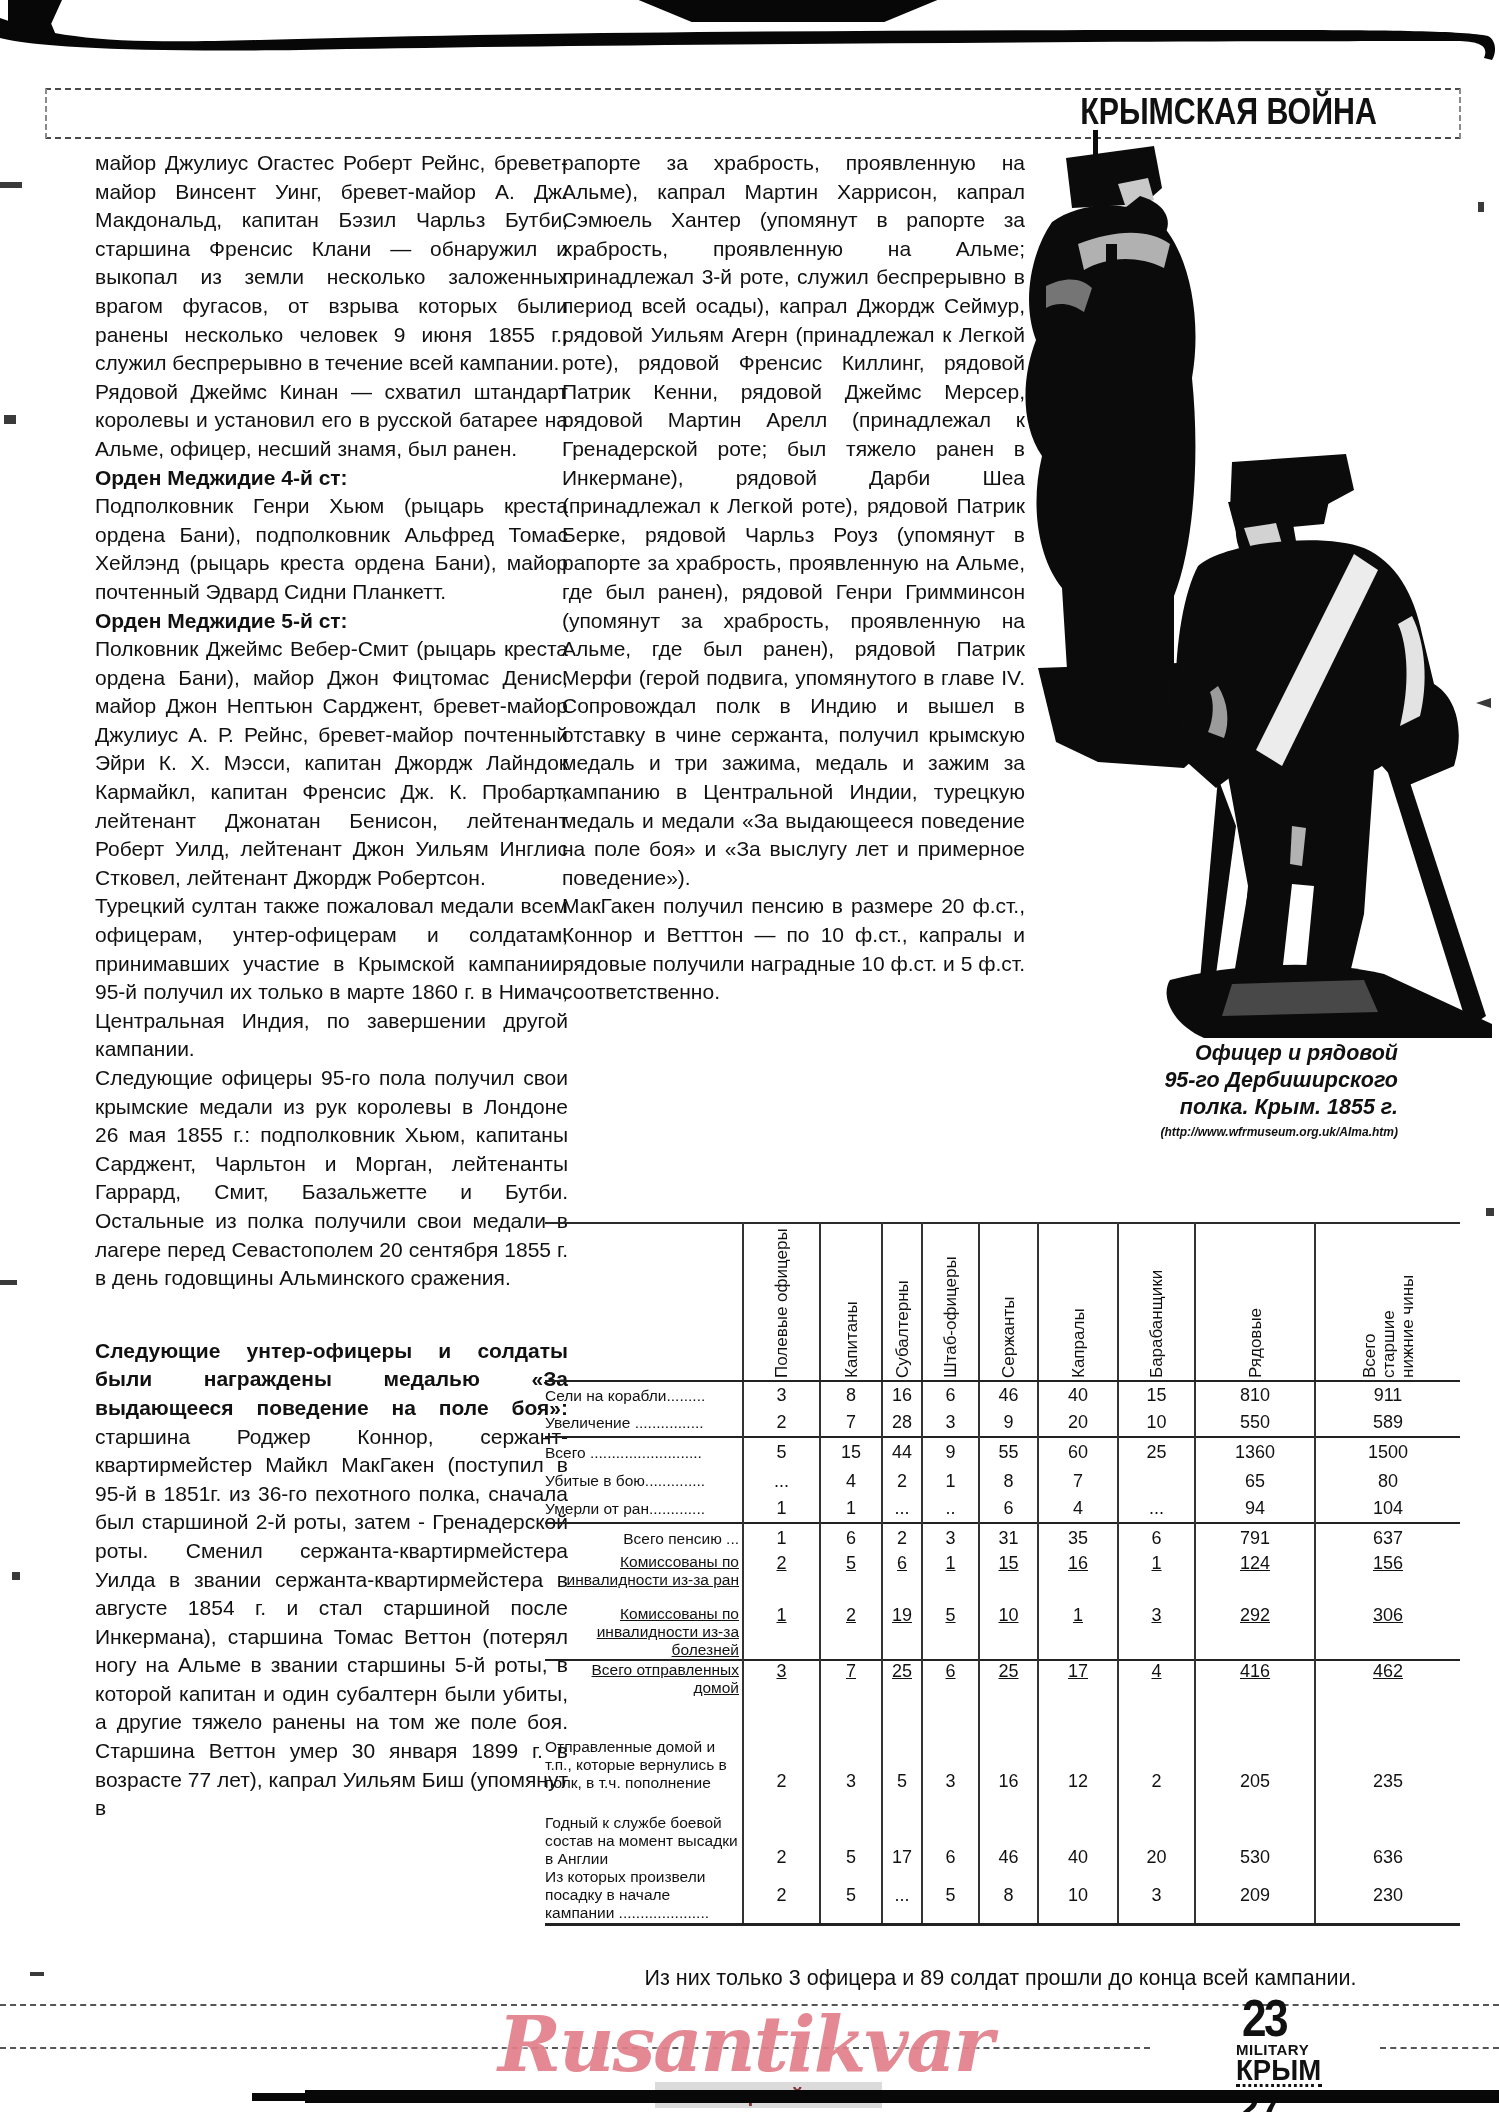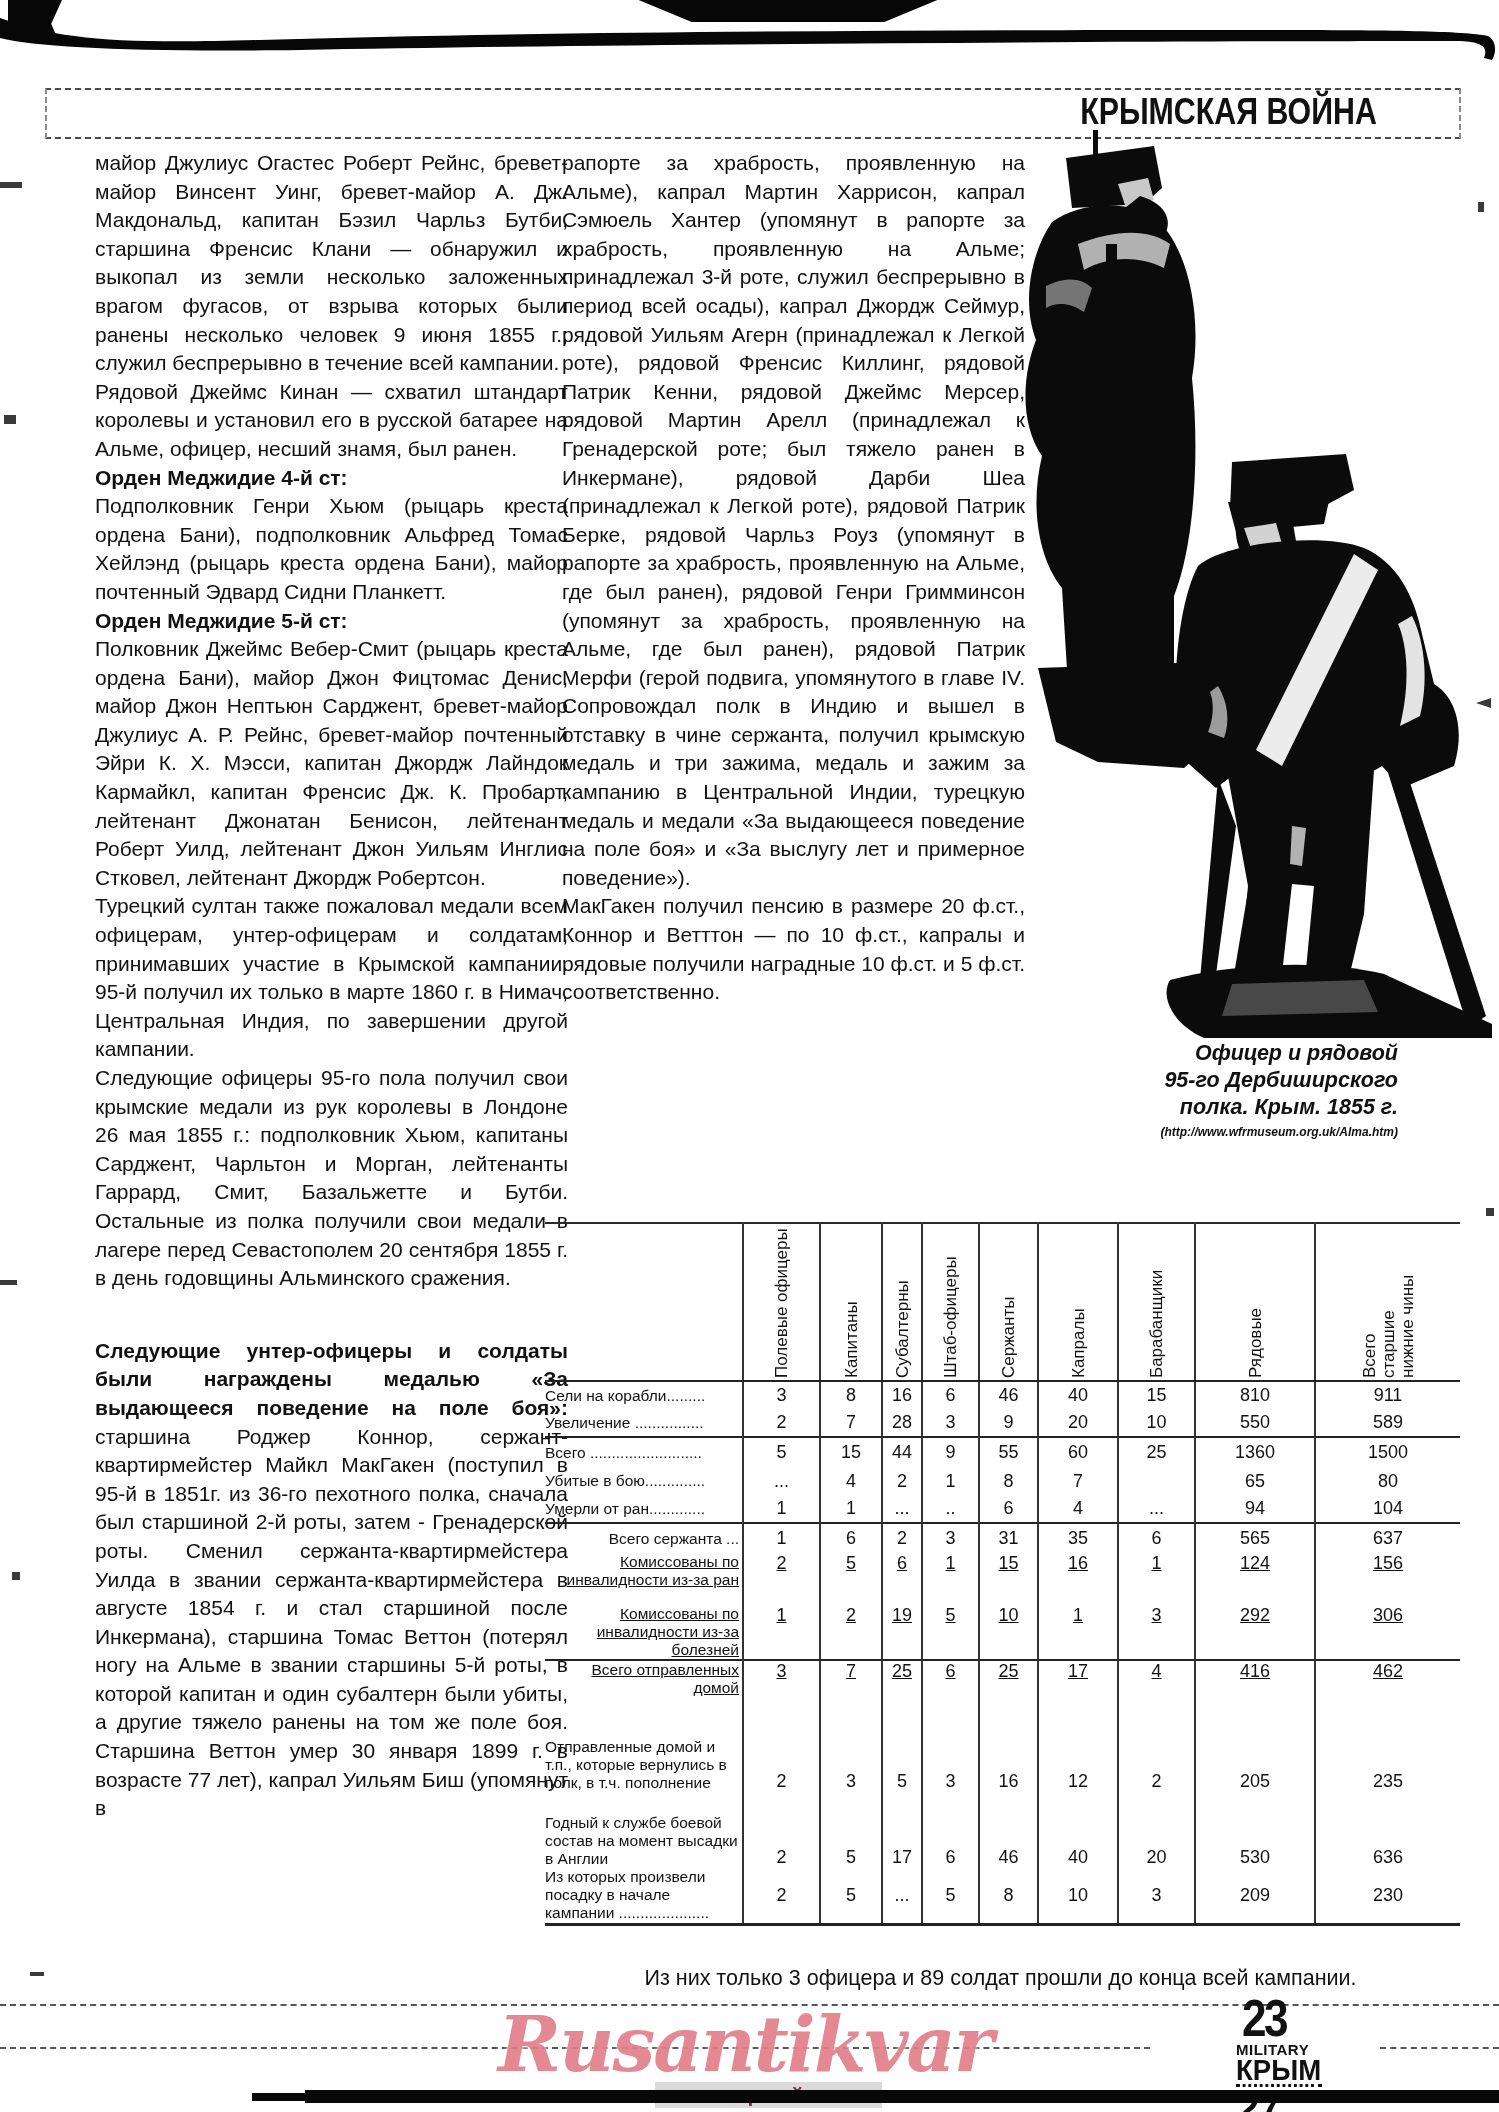--- a/index.html
+++ b/index.html
@@ -254,29 +254,29 @@
           <td class="vmid">1</td>
           <td class="vmid">...</td>
           <td class="vmid">..</td>
           <td class="vmid">6</td>
           <td class="vmid">4</td>
           <td class="vmid">...</td>
           <td class="vmid">94</td>
           <td class="vmid">104</td>
         </tr>
         <tr class="datarow sep" style="height: 30px;">
-          <td class="lbl right vmid">Всего сержанта ...</td>
+          <td class="lbl right vmid">Всего пенсию ...</td>
           <td class="vmid">1</td>
           <td class="vmid">6</td>
           <td class="vmid">2</td>
           <td class="vmid">3</td>
           <td class="vmid">31</td>
           <td class="vmid">35</td>
           <td class="vmid">6</td>
-          <td class="vmid">565</td>
+          <td class="vmid">791</td>
           <td class="vmid">637</td>
         </tr>
         <tr class="datarow" style="height: 52px;">
           <td class="lbl right vtop">Комиссованы по инвалидности из-за ран</td>
           <td class="vtop">2</td>
           <td class="vtop">5</td>
           <td class="vtop">6</td>
           <td class="vtop">1</td>
           <td class="vtop">15</td>
           <td class="vtop">16</td>

